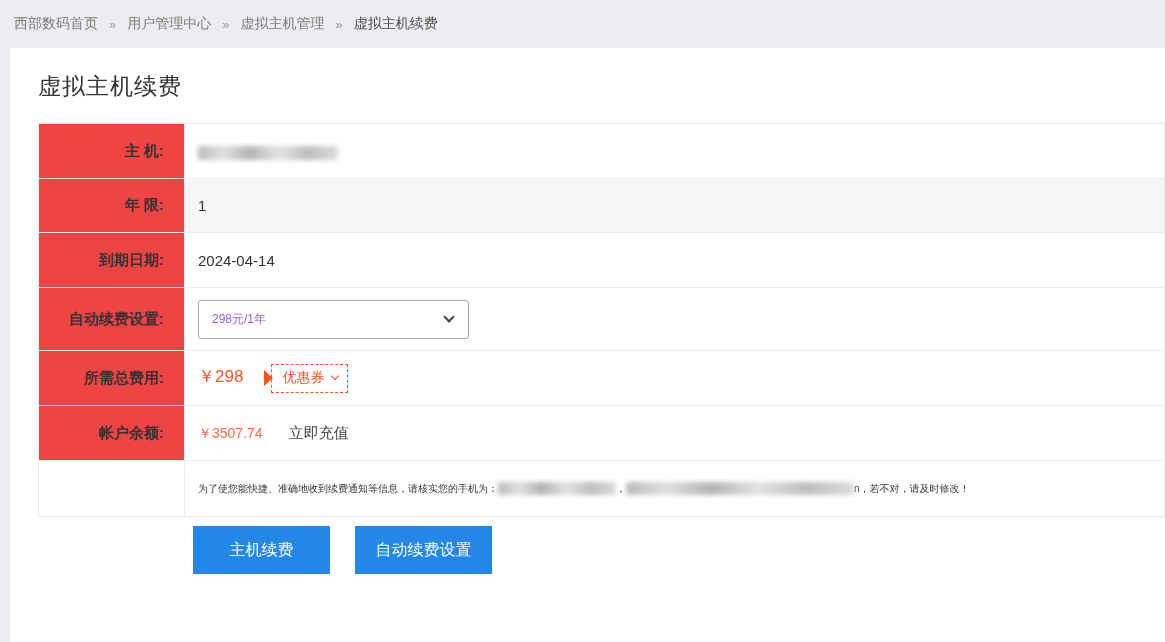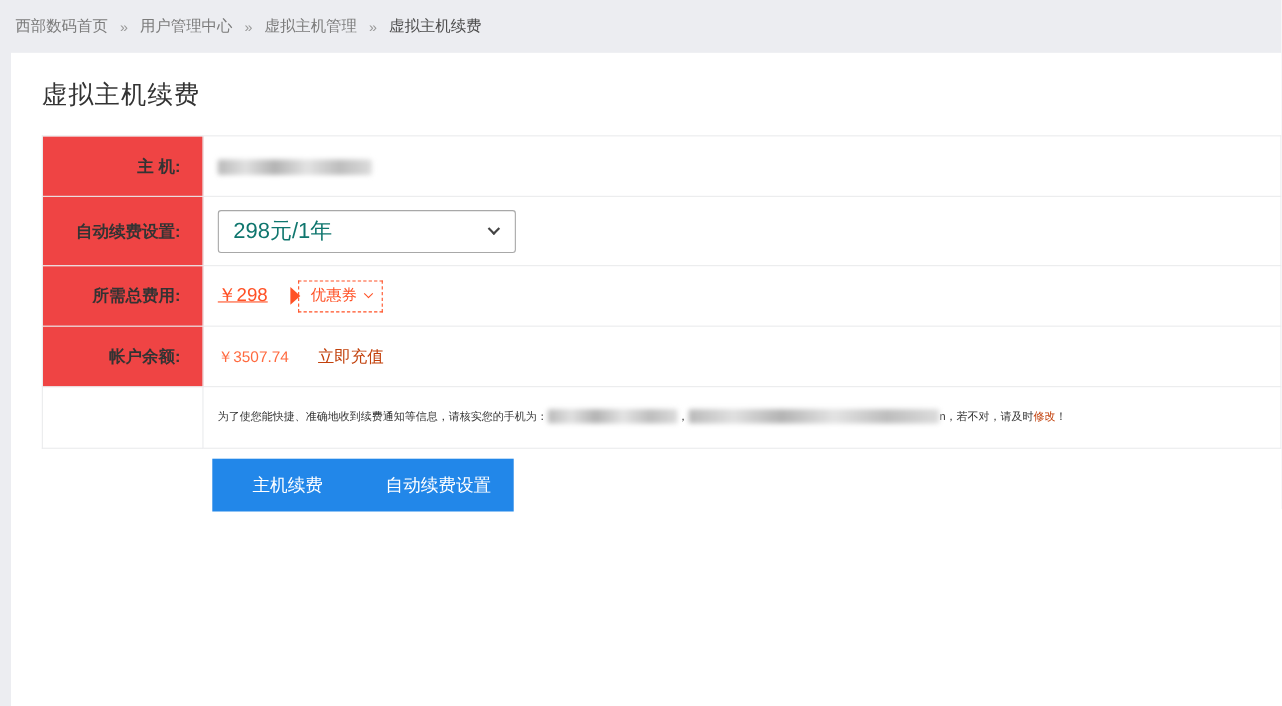--- a/index.html
+++ b/index.html
@@ -75,38 +75,38 @@
   .blur-phone { width: 118px; }
   .blur-email { width: 228px; }
 
   
   .select-wrap { position: relative; display: inline-block; width: 271px; height: 39px; }
   select {
     width: 100%; height: 100%;
     border: 1px solid #a8a8a8;
     border-radius: 3px;
     background: #fff;
-    font-size: 20px;
-    color: #0f766e;
+    font-size: 12px;
+    color: #8b5cf6;
     padding-left: 13px;
     appearance: none;
     -webkit-appearance: none;
     font-family: inherit;
   }
   .chev {
     position: absolute; right: 16px; top: 13px;
     width: 8px; height: 8px;
     border-right: 2px solid #444;
     border-bottom: 2px solid #444;
     transform: rotate(45deg);
     pointer-events: none;
   }
 
   
-  .price { color: #ff5126; font-size: 17px; text-decoration: underline; }
+  .price { color: #ff5126; font-size: 17px; }
   .coupon { display: inline-flex; align-items: center; margin-left: 16px; cursor: pointer; vertical-align: middle; }
   .coupon-arrow {
     width: 0; height: 0;
     border-left: 9px solid #ff5126;
     border-top: 8px solid transparent;
     border-bottom: 8px solid transparent;
     margin-right: -2px;
     position: relative; z-index: 2;
   }
   .coupon-box {
@@ -117,27 +117,27 @@
   .coupon-label { color: #ff5126; font-size: 14px; }
   .coupon-chev {
     width: 6px; height: 6px;
     border-right: 1.5px solid #ff5126;
     border-bottom: 1.5px solid #ff5126;
     transform: rotate(45deg);
     margin-top: -3px;
   }
 
   .balance { color: #ff6a3f; font-size: 14px; }
-  .link { color: #c2410c; cursor: pointer; text-decoration: none; margin-top: 48px; }
+  .link { color: #404040; cursor: pointer; text-decoration: none; margin-top: 48px; }
   .recharge { margin-left: 22px; font-size: 15px; }
 
   .notice { font-size: 10px; color: #333; line-height: 22px; }
 
   
-  .actions { display: flex; gap: 0; margin-top: 9px; margin-left: 155px; }
+  .actions { display: flex; gap: 25px; margin-top: 9px; margin-left: 155px; }
   .btn {
     width: 137px; height: 48px;
     background: #2287e9;
     color: #fff;
     font-size: 16px;
     border: none;
     cursor: pointer;
     font-family: inherit;
   }
 </style>
@@ -158,20 +158,28 @@
   <div class="page-title">虚拟主机续费</div>
 
   <table class="form">
     <tbody>
         <tr class="h55">
       <td class="label">主 机:</td>
       <td class="value">
         <span class="blur-box blur-host"></span>
       </td>
     </tr>
+    <tr class="h54 shade">
+      <td class="label">年 限:</td>
+      <td class="value">1</td>
+    </tr>
+    <tr class="h55">
+      <td class="label">到期日期:</td>
+      <td class="value">2024-04-14</td>
+    </tr>
     <tr class="h63">
       <td class="label">自动续费设置:</td>
       <td class="value">
         <span class="select-wrap">
           <select>
             <option>298元/1年</option>
           </select>
           <span class="chev"></span>
         </span>
       </td>

